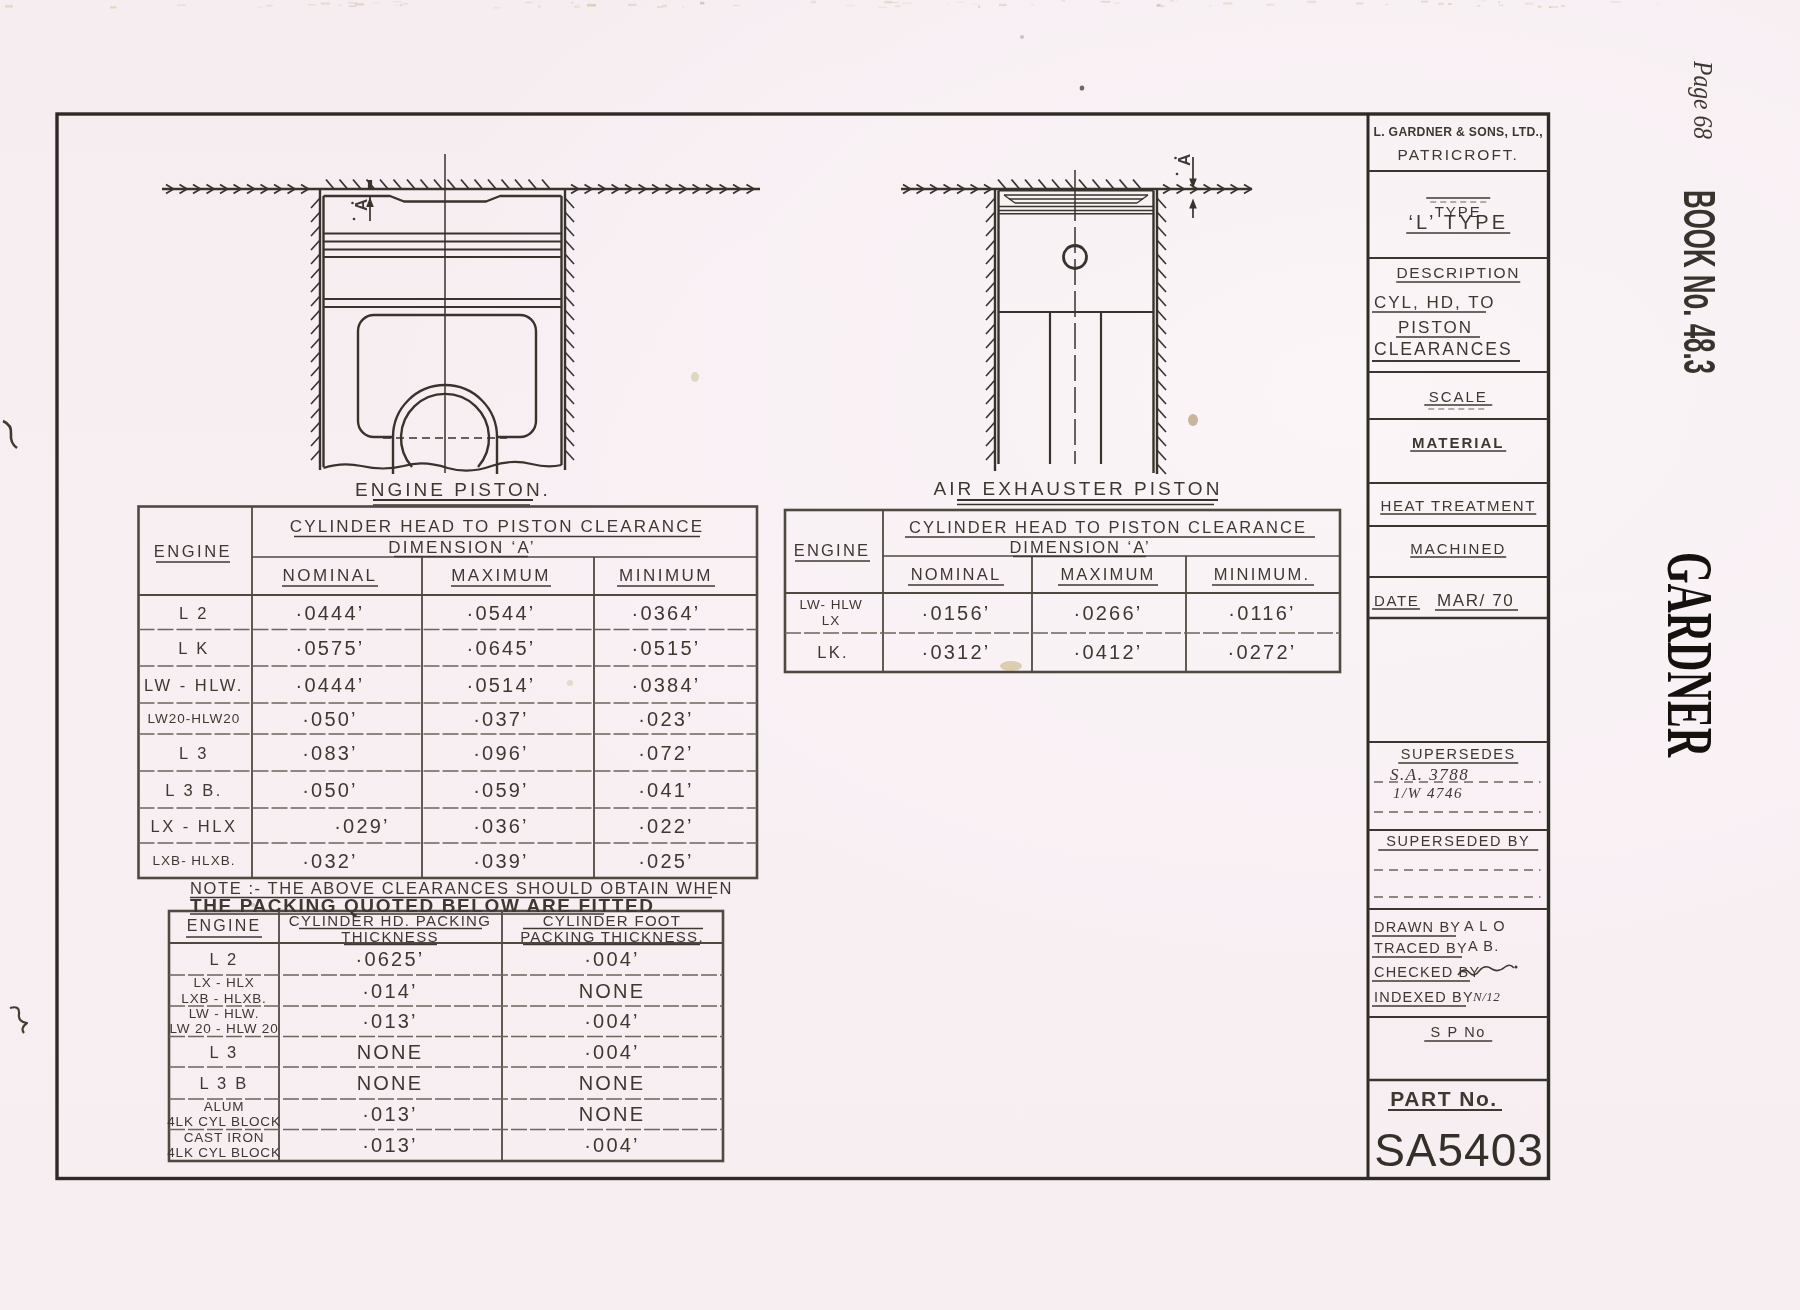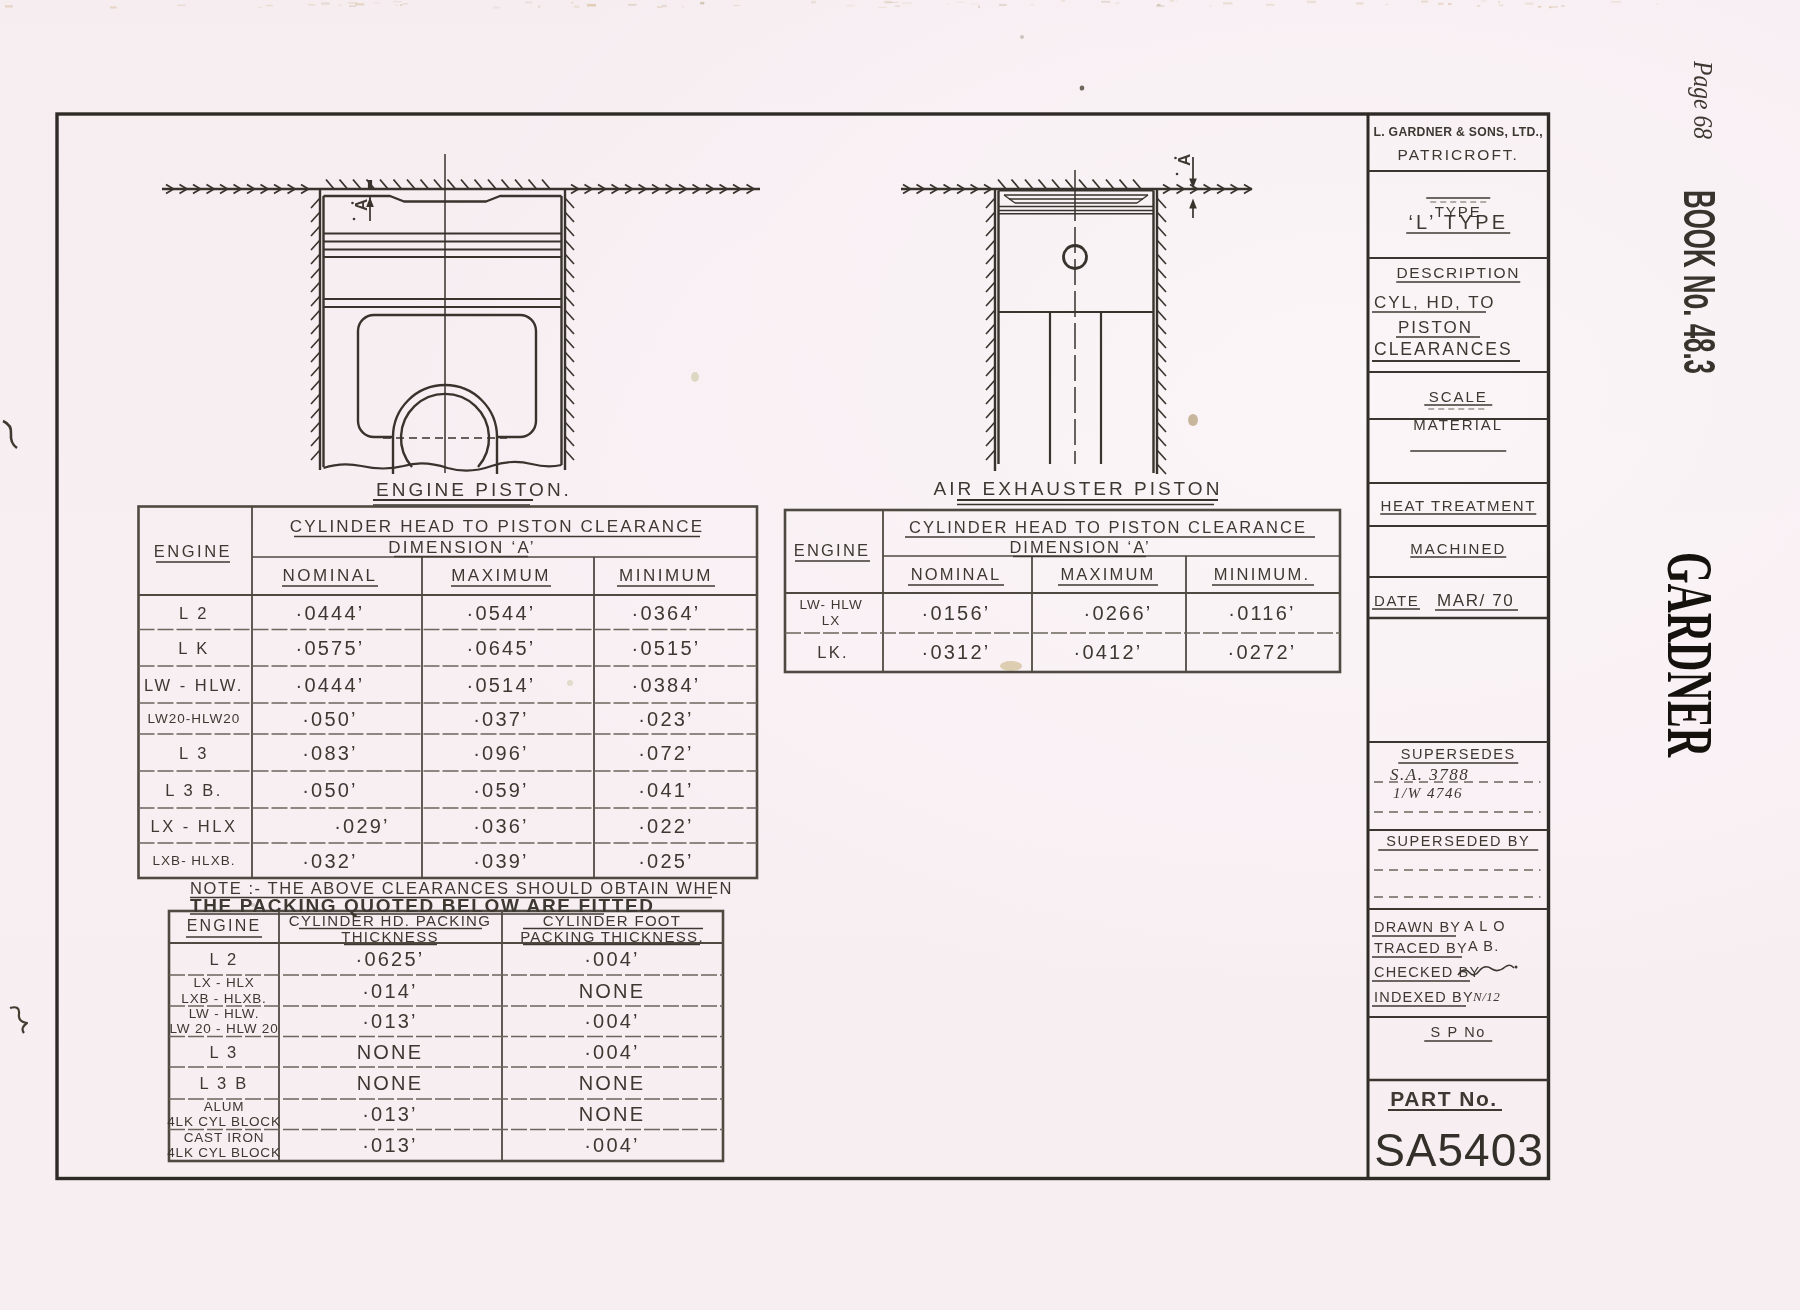--- a/index.html
+++ b/index.html
@@ -377,21 +377,21 @@
 <rect x="1611" y="1.2" width="9.7" height="1.3" fill="#d9c8a4" opacity="0.41"></rect>
 <rect x="574" y="5.5" width="5.5" height="2.6" fill="#d9c8a4" opacity="0.33"></rect>
 <rect x="957" y="1.8" width="7.7" height="0.8" fill="#ddd0b4" opacity="0.44"></rect>
 <rect x="1561" y="5.2" width="3.6" height="1.6" fill="#c6ba9e" opacity="0.42"></rect>
 <rect x="1101" y="0.9" width="9.2" height="1.7" fill="#b3a484" opacity="0.31"></rect>
 <rect x="1157" y="3.9" width="3.5" height="2.0" fill="#b3a484" opacity="0.44"></rect>
 <rect x="1499" y="4.3" width="4.4" height="1.8" fill="#d9c8a4" opacity="0.31"></rect>
 <rect x="349" y="5.5" width="6.9" height="1.4" fill="#b3a484" opacity="0.35"></rect>
 <rect x="355" y="3.3" width="9.2" height="2.2" fill="#cdb489" opacity="0.43"></rect>
 </svg>
-<div style="position:absolute;left:453px;top:489px;transform:translate(-50%,-50%);font-family:'Liberation Sans', sans-serif;font-size:19px;letter-spacing:3px;color:#3d3831;font-weight:400;white-space:nowrap;line-height:1;margin-left:21px;">ENGINE PISTON.</div>
+<div style="position:absolute;left:453px;top:489px;transform:translate(-50%,-50%);font-family:'Liberation Sans', sans-serif;font-size:19px;letter-spacing:3px;color:#3d3831;font-weight:400;white-space:nowrap;line-height:1;">ENGINE PISTON.</div>
 <div style="position:absolute;left:1078px;top:488px;transform:translate(-50%,-50%);font-family:'Liberation Sans', sans-serif;font-size:19px;letter-spacing:3px;color:#3d3831;font-weight:400;white-space:nowrap;line-height:1;">AIR EXHAUSTER PISTON</div>
 <div style="position:absolute;left:497px;top:526px;transform:translate(-50%,-50%);font-family:'Liberation Sans', sans-serif;font-size:17px;letter-spacing:2.2px;color:#3d3831;font-weight:400;white-space:nowrap;line-height:1;">CYLINDER HEAD TO PISTON CLEARANCE</div>
 <div style="position:absolute;left:462px;top:547px;transform:translate(-50%,-50%);font-family:'Liberation Sans', sans-serif;font-size:17px;letter-spacing:2.2px;color:#3d3831;font-weight:400;white-space:nowrap;line-height:1;">DIMENSION ‘A’</div>
 <div style="position:absolute;left:193px;top:551px;transform:translate(-50%,-50%);font-family:'Liberation Sans', sans-serif;font-size:16.5px;letter-spacing:2.5px;color:#3d3831;font-weight:400;white-space:nowrap;line-height:1;">ENGINE</div>
 <div style="position:absolute;left:330px;top:575px;transform:translate(-50%,-50%);font-family:'Liberation Sans', sans-serif;font-size:17px;letter-spacing:2.5px;color:#3d3831;font-weight:400;white-space:nowrap;line-height:1;">NOMINAL</div>
 <div style="position:absolute;left:501px;top:575px;transform:translate(-50%,-50%);font-family:'Liberation Sans', sans-serif;font-size:17px;letter-spacing:2.5px;color:#3d3831;font-weight:400;white-space:nowrap;line-height:1;">MAXIMUM</div>
 <div style="position:absolute;left:666px;top:575px;transform:translate(-50%,-50%);font-family:'Liberation Sans', sans-serif;font-size:17px;letter-spacing:2.5px;color:#3d3831;font-weight:400;white-space:nowrap;line-height:1;">MINIMUM</div>
 <div style="position:absolute;left:194px;top:612.5px;transform:translate(-50%,-50%);font-family:'Liberation Sans', sans-serif;font-size:16.5px;letter-spacing:2.5px;color:#3d3831;font-weight:400;white-space:nowrap;line-height:1;">L 2</div>
 <div style="position:absolute;left:330px;top:612.5px;transform:translate(-50%,-50%);font-family:'Liberation Sans', sans-serif;font-size:20px;letter-spacing:2.2px;color:#3d3831;font-weight:400;white-space:nowrap;line-height:1;">·0444’</div>
 <div style="position:absolute;left:501px;top:612.5px;transform:translate(-50%,-50%);font-family:'Liberation Sans', sans-serif;font-size:20px;letter-spacing:2.2px;color:#3d3831;font-weight:400;white-space:nowrap;line-height:1;">·0544’</div>
@@ -426,21 +426,21 @@
 <div style="position:absolute;left:666px;top:860.5px;transform:translate(-50%,-50%);font-family:'Liberation Sans', sans-serif;font-size:20px;letter-spacing:2.2px;color:#3d3831;font-weight:400;white-space:nowrap;line-height:1;">·025’</div>
 <div style="position:absolute;left:1108px;top:527px;transform:translate(-50%,-50%);font-family:'Liberation Sans', sans-serif;font-size:16.5px;letter-spacing:2px;color:#3d3831;font-weight:400;white-space:nowrap;line-height:1;">CYLINDER HEAD TO PISTON CLEARANCE</div>
 <div style="position:absolute;left:1080px;top:547px;transform:translate(-50%,-50%);font-family:'Liberation Sans', sans-serif;font-size:16.5px;letter-spacing:2px;color:#3d3831;font-weight:400;white-space:nowrap;line-height:1;">DIMENSION ‘A’</div>
 <div style="position:absolute;left:832px;top:550px;transform:translate(-50%,-50%);font-family:'Liberation Sans', sans-serif;font-size:16.5px;letter-spacing:2.2px;color:#3d3831;font-weight:400;white-space:nowrap;line-height:1;">ENGINE</div>
 <div style="position:absolute;left:956px;top:574px;transform:translate(-50%,-50%);font-family:'Liberation Sans', sans-serif;font-size:16.5px;letter-spacing:2.2px;color:#3d3831;font-weight:400;white-space:nowrap;line-height:1;">NOMINAL</div>
 <div style="position:absolute;left:1108px;top:574px;transform:translate(-50%,-50%);font-family:'Liberation Sans', sans-serif;font-size:16.5px;letter-spacing:2.2px;color:#3d3831;font-weight:400;white-space:nowrap;line-height:1;">MAXIMUM</div>
 <div style="position:absolute;left:1262px;top:574px;transform:translate(-50%,-50%);font-family:'Liberation Sans', sans-serif;font-size:16.5px;letter-spacing:2.2px;color:#3d3831;font-weight:400;white-space:nowrap;line-height:1;">MINIMUM.</div>
 <div style="position:absolute;left:831px;top:605px;transform:translate(-50%,-50%);font-family:'Liberation Sans', sans-serif;font-size:13.5px;letter-spacing:1px;color:#3d3831;font-weight:400;white-space:nowrap;line-height:1;">LW- HLW</div>
 <div style="position:absolute;left:831px;top:621px;transform:translate(-50%,-50%);font-family:'Liberation Sans', sans-serif;font-size:13.5px;letter-spacing:1px;color:#3d3831;font-weight:400;white-space:nowrap;line-height:1;">LX</div>
 <div style="position:absolute;left:956px;top:613px;transform:translate(-50%,-50%);font-family:'Liberation Sans', sans-serif;font-size:20px;letter-spacing:2.2px;color:#3d3831;font-weight:400;white-space:nowrap;line-height:1;">·0156’</div>
-<div style="position:absolute;left:1108px;top:613px;transform:translate(-50%,-50%);font-family:'Liberation Sans', sans-serif;font-size:20px;letter-spacing:2.2px;color:#3d3831;font-weight:400;white-space:nowrap;line-height:1;margin-left:10px;">·0266’</div>
+<div style="position:absolute;left:1108px;top:613px;transform:translate(-50%,-50%);font-family:'Liberation Sans', sans-serif;font-size:20px;letter-spacing:2.2px;color:#3d3831;font-weight:400;white-space:nowrap;line-height:1;">·0266’</div>
 <div style="position:absolute;left:1262px;top:613px;transform:translate(-50%,-50%);font-family:'Liberation Sans', sans-serif;font-size:20px;letter-spacing:2.2px;color:#3d3831;font-weight:400;white-space:nowrap;line-height:1;">·0116’</div>
 <div style="position:absolute;left:833px;top:652px;transform:translate(-50%,-50%);font-family:'Liberation Sans', sans-serif;font-size:16.5px;letter-spacing:2.2px;color:#3d3831;font-weight:400;white-space:nowrap;line-height:1;">LK.</div>
 <div style="position:absolute;left:956px;top:652px;transform:translate(-50%,-50%);font-family:'Liberation Sans', sans-serif;font-size:20px;letter-spacing:2.2px;color:#3d3831;font-weight:400;white-space:nowrap;line-height:1;">·0312’</div>
 <div style="position:absolute;left:1108px;top:652px;transform:translate(-50%,-50%);font-family:'Liberation Sans', sans-serif;font-size:20px;letter-spacing:2.2px;color:#3d3831;font-weight:400;white-space:nowrap;line-height:1;">·0412’</div>
 <div style="position:absolute;left:1262px;top:652px;transform:translate(-50%,-50%);font-family:'Liberation Sans', sans-serif;font-size:20px;letter-spacing:2.2px;color:#3d3831;font-weight:400;white-space:nowrap;line-height:1;">·0272’</div>
 <div style="position:absolute;left:190px;top:888px;transform:translate(0,-50%);font-family:'Liberation Sans', sans-serif;font-size:16.5px;letter-spacing:1.6px;color:#3d3831;font-weight:400;white-space:nowrap;line-height:1;">NOTE :- THE ABOVE CLEARANCES SHOULD OBTAIN WHEN</div>
 <div style="position:absolute;left:190px;top:905px;transform:translate(0,-50%);font-family:'Liberation Sans', sans-serif;font-size:19px;letter-spacing:1.6px;color:#3d3831;font-weight:700;white-space:nowrap;line-height:1;">THE PACKING QUOTED BELOW ARE FITTED</div>
 <div style="position:absolute;left:224px;top:926px;transform:translate(-50%,-50%);font-family:'Liberation Sans', sans-serif;font-size:16px;letter-spacing:2.2px;color:#3d3831;font-weight:400;white-space:nowrap;line-height:1;">ENGINE</div>
 <div style="position:absolute;left:390px;top:920px;transform:translate(-50%,-50%);font-family:'Liberation Sans', sans-serif;font-size:15px;letter-spacing:1.3px;color:#3d3831;font-weight:400;white-space:nowrap;line-height:1;">CYLINDER HD. PACKING</div>
 <div style="position:absolute;left:390px;top:936px;transform:translate(-50%,-50%);font-family:'Liberation Sans', sans-serif;font-size:15px;letter-spacing:1.3px;color:#3d3831;font-weight:400;white-space:nowrap;line-height:1;">THICKNESS</div>
@@ -473,21 +473,21 @@
 <div style="position:absolute;left:612px;top:1145px;transform:translate(-50%,-50%);font-family:'Liberation Sans', sans-serif;font-size:20px;letter-spacing:2.2px;color:#3d3831;font-weight:400;white-space:nowrap;line-height:1;">·004’</div>
 <div style="position:absolute;left:1458.25px;top:132px;transform:translate(-50%,-50%);font-family:'Liberation Sans', sans-serif;font-size:12.2px;letter-spacing:0.3px;color:#3d3831;font-weight:700;white-space:nowrap;line-height:1;">L. GARDNER &amp; SONS, LTD.,</div>
 <div style="position:absolute;left:1458.25px;top:155px;transform:translate(-50%,-50%);font-family:'Liberation Sans', sans-serif;font-size:15.5px;letter-spacing:2px;color:#3d3831;font-weight:400;white-space:nowrap;line-height:1;">PATRICROFT.</div>
 <div style="position:absolute;left:1458.25px;top:189px;transform:translate(-50%,-50%);font-family:'Liberation Sans', sans-serif;font-size:15px;letter-spacing:2px;color:#3d3831;font-weight:400;white-space:nowrap;line-height:1;margin-top:22px;">TYPE</div>
 <div style="position:absolute;left:1458.25px;top:222px;transform:translate(-50%,-50%);font-family:'Liberation Sans', sans-serif;font-size:20px;letter-spacing:3px;color:#3d3831;font-weight:400;white-space:nowrap;line-height:1;">‘L’ TYPE</div>
 <div style="position:absolute;left:1458.25px;top:273px;transform:translate(-50%,-50%);font-family:'Liberation Sans', sans-serif;font-size:15.5px;letter-spacing:1.6px;color:#3d3831;font-weight:400;white-space:nowrap;line-height:1;">DESCRIPTION</div>
 <div style="position:absolute;left:1374px;top:302px;transform:translate(0,-50%);font-family:'Liberation Sans', sans-serif;font-size:17px;letter-spacing:2px;color:#3d3831;font-weight:400;white-space:nowrap;line-height:1;">CYL, HD, TO</div>
 <div style="position:absolute;left:1398px;top:327px;transform:translate(0,-50%);font-family:'Liberation Sans', sans-serif;font-size:17px;letter-spacing:2px;color:#3d3831;font-weight:400;white-space:nowrap;line-height:1;">PISTON</div>
 <div style="position:absolute;left:1374px;top:350px;transform:translate(0,-50%);font-family:'Liberation Sans', sans-serif;font-size:17.5px;letter-spacing:2px;color:#3d3831;font-weight:400;white-space:nowrap;line-height:1;">CLEARANCES</div>
 <div style="position:absolute;left:1458.25px;top:396px;transform:translate(-50%,-50%);font-family:'Liberation Sans', sans-serif;font-size:15px;letter-spacing:2px;color:#3d3831;font-weight:400;white-space:nowrap;line-height:1;">SCALE</div>
-<div style="position:absolute;left:1458.25px;top:424px;transform:translate(-50%,-50%);font-family:'Liberation Sans', sans-serif;font-size:15px;letter-spacing:2px;color:#3d3831;font-weight:400;white-space:nowrap;line-height:1;text-align:center;">MATERIAL</div>
+<div style="position:absolute;left:1458.25px;top:442px;transform:translate(-50%,-50%);font-family:'Liberation Sans', sans-serif;font-size:15px;letter-spacing:2px;color:#3d3831;font-weight:700;white-space:nowrap;line-height:1;text-align:center;">MATERIAL</div>
 <div style="position:absolute;left:1458.25px;top:505px;transform:translate(-50%,-50%);font-family:'Liberation Sans', sans-serif;font-size:15px;letter-spacing:1.6px;color:#3d3831;font-weight:400;white-space:nowrap;line-height:1;">HEAT TREATMENT</div>
 <div style="position:absolute;left:1458.25px;top:548px;transform:translate(-50%,-50%);font-family:'Liberation Sans', sans-serif;font-size:15px;letter-spacing:2px;color:#3d3831;font-weight:400;white-space:nowrap;line-height:1;">MACHINED</div>
 <div style="position:absolute;left:1374px;top:600px;transform:translate(0,-50%);font-family:'Liberation Sans', sans-serif;font-size:15px;letter-spacing:1.6px;color:#3d3831;font-weight:400;white-space:nowrap;line-height:1;">DATE</div>
 <div style="position:absolute;left:1437px;top:600px;transform:translate(0,-50%);font-family:'Liberation Sans', sans-serif;font-size:17px;letter-spacing:1.6px;color:#3d3831;font-weight:400;white-space:nowrap;line-height:1;">MAR/ 70</div>
 <div style="position:absolute;left:1458.25px;top:754px;transform:translate(-50%,-50%);font-family:'Liberation Sans', sans-serif;font-size:14.5px;letter-spacing:1.6px;color:#3d3831;font-weight:400;white-space:nowrap;line-height:1;">SUPERSEDES</div>
 <div style="position:absolute;left:1390px;top:774px;transform:translate(0,-50%);font-family:'Liberation Serif', serif;font-size:17px;letter-spacing:1.5px;color:#3d3831;font-weight:400;white-space:nowrap;line-height:1;font-style:italic;">S.A. 3788</div>
 <div style="position:absolute;left:1393px;top:793px;transform:translate(0,-50%);font-family:'Liberation Serif', serif;font-size:15px;letter-spacing:1.5px;color:#3d3831;font-weight:400;white-space:nowrap;line-height:1;font-style:italic;">1/W 4746</div>
 <div style="position:absolute;left:1458.25px;top:841px;transform:translate(-50%,-50%);font-family:'Liberation Sans', sans-serif;font-size:14.5px;letter-spacing:1.6px;color:#3d3831;font-weight:400;white-space:nowrap;line-height:1;">SUPERSEDED BY</div>
 <div style="position:absolute;left:1374px;top:927px;transform:translate(0,-50%);font-family:'Liberation Sans', sans-serif;font-size:14.5px;letter-spacing:1.2px;color:#3d3831;font-weight:400;white-space:nowrap;line-height:1;">DRAWN BY</div>
 <div style="position:absolute;left:1464px;top:926px;transform:translate(0,-50%);font-family:'Liberation Sans', sans-serif;font-size:14.5px;letter-spacing:1.2px;color:#3d3831;font-weight:400;white-space:nowrap;line-height:1;">A L O</div>

